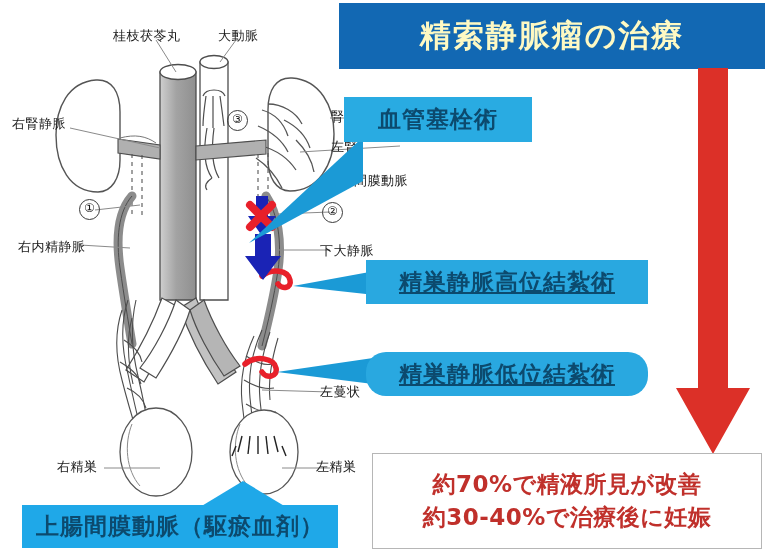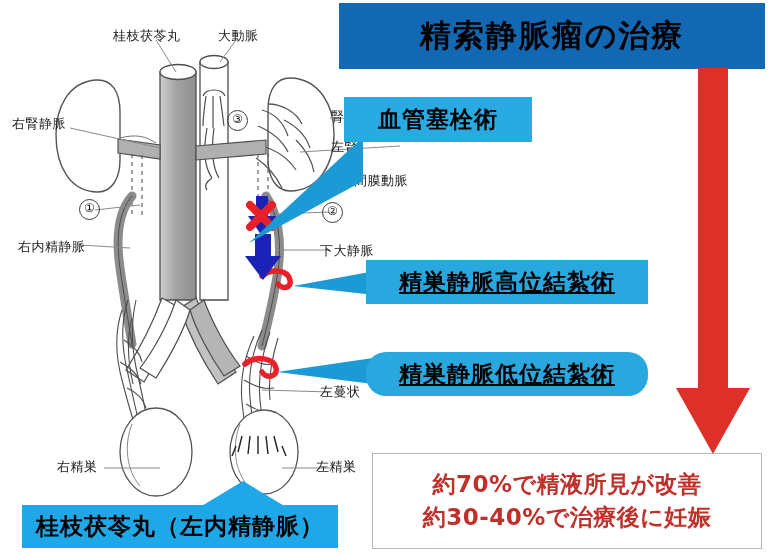--- a/index.html
+++ b/index.html
@@ -25,21 +25,21 @@
   }
   .circ{
     position:absolute;width:19px;height:19px;border:1.3px solid #3a3a3a;
     border-radius:50%;font-size:12px;line-height:17px;text-align:center;
     color:#1a1a1a;background:transparent;
   }
 
   
   #title-banner{
     left:339px;top:3px;width:426px;height:66px;
-    background:#1268b3;color:#000000;
+    background:#1268b3;color:#fef9c3;
     display:flex;align-items:center;justify-content:center;
     font-size:31px;font-weight:bold;letter-spacing:2px;
   }
 
   
   #red-arrow{left:672px;top:68px;width:82px;height:392px;}
 
   
   #outcome-box{
     left:372px;top:453px;width:390px;height:96px;
@@ -47,21 +47,21 @@
     display:flex;flex-direction:column;align-items:center;justify-content:center;
     box-sizing:border-box;
   }
   .outcome-line{
     color:#c0302b;font-size:23px;font-weight:bold;line-height:33px;
     letter-spacing:.5px;white-space:nowrap;
   }
 
   
   .callout-box{
-    position:absolute;color:#000000;font-weight:bold;
+    position:absolute;color:#0c4a6e;font-weight:bold;
     display:flex;align-items:center;justify-content:center;
     letter-spacing:1px;box-sizing:border-box;
   }
   .cal-light{background:#29abe2;}
   .cal-mid{background:#29a8e0;text-decoration:underline;}
 
   .pointer{position:absolute;}
 
   
   #kampo-box{
@@ -274,20 +274,20 @@
   <div class="callout-box cal-mid abs" id="high-box">精巣静脈高位結紮術</div>
 
   <svg class="pointer" id="low-point" viewBox="0 0 96 26">
     <path d="M96,0 L96,26 L0,14 Z" fill="#1b9ad6"></path>
   </svg>
   <div class="callout-box cal-mid abs" id="low-box">精巣静脈低位結紮術</div>
 
   <svg class="pointer" id="kampo-point" viewBox="0 0 86 26">
     <path d="M43,0 L86,26 L0,26 Z" fill="#1fa8e8"></path>
   </svg>
-  <div class="callout-box abs" id="kampo-box">桂枝茯苓丸（左内精静脈）</div>
+  <div class="callout-box abs" id="kampo-box">上腸間膜動脈（駆瘀血剤）</div>
 
   <div class="abs" id="outcome-box">
     <div class="outcome-line">約70%で精液所見が改善</div>
     <div class="outcome-line">約30-40%で治療後に妊娠</div>
   </div>
 
 </div>
 
 </body></html>

